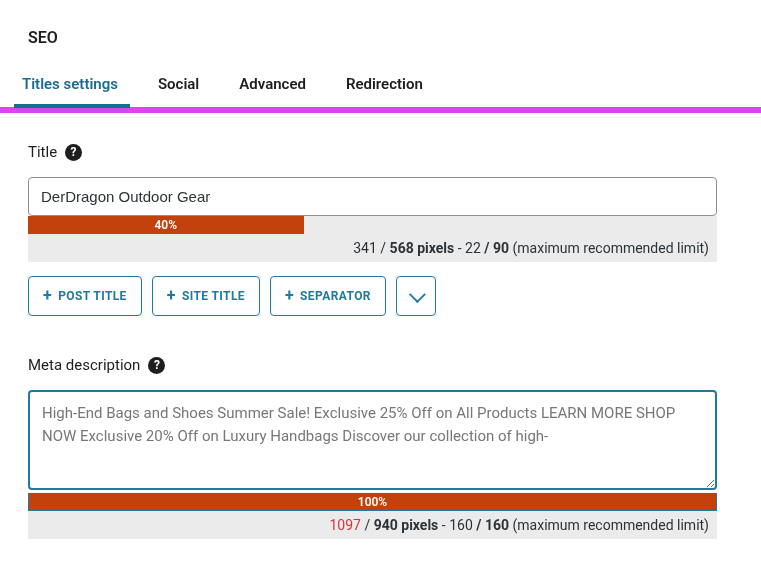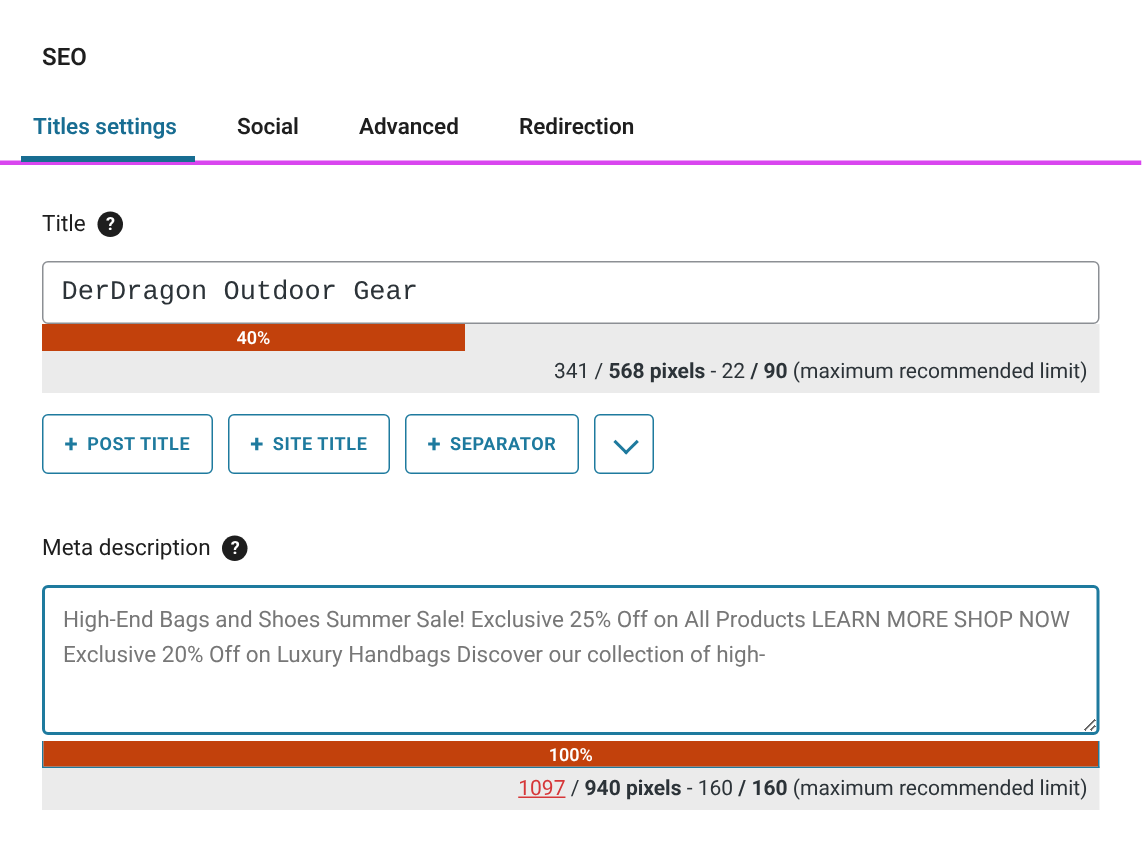--- a/index.html
+++ b/index.html
@@ -12,21 +12,21 @@
     width: 761px;
   }
   .page-title {
     font-size: 16px;
     font-weight: 600;
     padding: 28px 0 18px 28px;
     color: #1e1e1e;
   }
   .tabs {
     display: flex;
-    border-bottom: 3px solid #d946ef;
+    border-bottom: 6px solid #d946ef;
     padding-left: 20px;
     gap: 36px;
   }
   .tab {
     padding: 10px 2px 14px 2px;
     font-size: 15px;
     font-weight: 600;
     color: #1e1e1e;
     cursor: pointer;
     position: relative;
@@ -35,21 +35,21 @@
     color: #186d92;
   }
   .tab.active::after {
     content: "";
     position: absolute;
     left: -6px; right: -10px; bottom: -1px;
     height: 4px;
     background: #186d92;
   }
   .section {
-    padding: 30px 28px 0 28px;
+    padding: 30px 44px 0 28px;
   }
   .field-label {
     display: flex;
     align-items: center;
     font-size: 15px;
     font-weight: 400;
     margin-bottom: 16px;
     color: #1e1e1e;
   }
   .help-icon {
@@ -60,27 +60,27 @@
     border-radius: 50%;
     background: #1e1e1e;
     color: #fff;
     font-size: 12px;
     font-weight: 700;
     margin-left: 8px;
     cursor: help;
   }
   .text-input {
     width: 100%;
-    font-size: 18px;
+    font-size: 15px;
     padding: 10px 12px;
     border: 1px solid #8c8f94;
     border-radius: 4px;
     background: #fff;
     color: #2c3338;
-    font-family: Liberation Mono, monospace;
+    font-family: Liberation Sans, sans-serif;
   }
   .textarea {
     width: 100%;
     font-size: 15px;
     padding: 10px 12px;
     border: 2px solid #1e7a9e;
     border-radius: 4px;
     background: #fff;
     color: #777;
     font-family: inherit;
@@ -110,21 +110,21 @@
     justify-content: center;
   }
   .limit-line {
     width: 100%;
     background: #ebebeb;
     text-align: right;
     padding: 6px 8px;
     font-size: 14px;
     color: #2c3338;
   }
-  .limit-line .over { color: #d63638; font-weight: 400; text-decoration: underline; }
+  .limit-line .over { color: #d63638; font-weight: 400; }
   .limit-line .bold { font-weight: 700; }
   .token-row {
     display: flex;
     gap: 10px;
     margin-top: 14px;
   }
   .token-btn {
     display: inline-flex;
     align-items: center;
     gap: 6px;

